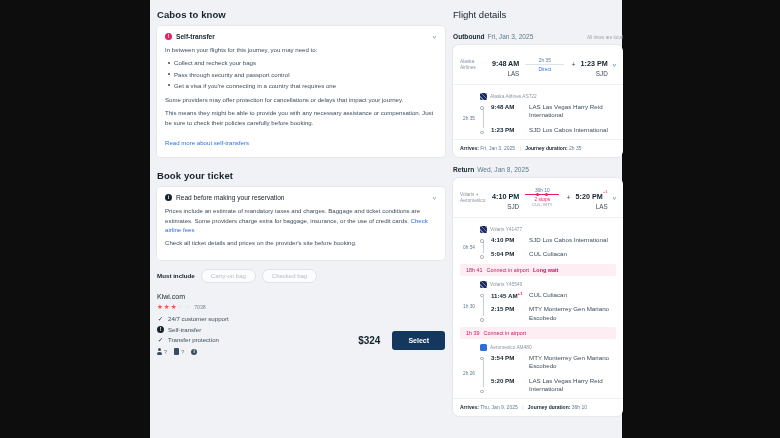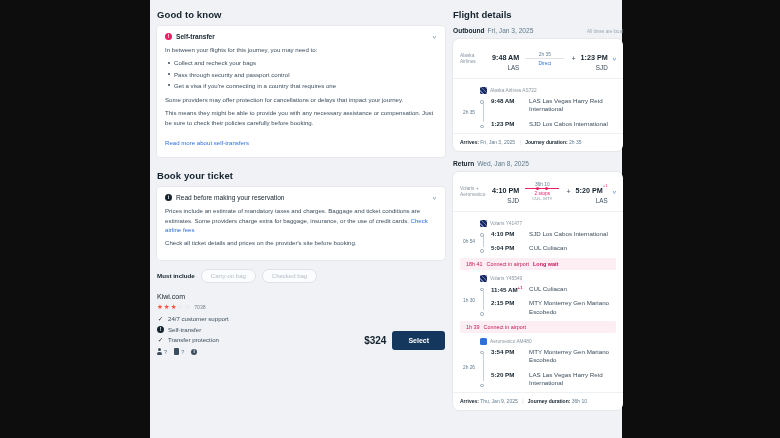--- a/index.html
+++ b/index.html
@@ -104,31 +104,31 @@
     content: ""; position: absolute; left: 0; top: 3.5px; width: 5px; height: 3.5px;
     border-radius: 2px 2px 1px 1px; background: #3b4d5c;
   }
   .qmark { font-size: 5.6px; color: #5f7a8e; }
   .infodot {
     width: 6px; height: 6px; border-radius: 50%; background: #3b4d5c;
     display: inline-flex; align-items: center; justify-content: center;
     color: #fff; font-size: 4.5px; font-weight: bold;
   }
   .price-block {
-    display: flex; align-items: center; gap: 6px;
+    display: flex; align-items: center; gap: 12px;
     justify-content: flex-end;
   }
   .price { font-size: 10px; font-weight: bold; color: #14232e; }
   .select-btn {
     background: #14375e; color: #fff; font-size: 7px; font-weight: bold;
     border: none; border-radius: 3px; padding: 6px 16px; cursor: pointer;
   }
 
   
-  .fd-title { font-size: 9.5px; font-weight: bold; color: #14232e; margin-bottom: 7px; }
+  .fd-title { font-size: 9.5px; font-weight: normal; color: #14232e; margin-bottom: 13px; }
   .leg-head {
     display: flex; align-items: baseline; gap: 3px; margin-bottom: 5px;
   }
   .leg-name { font-size: 6.6px; font-weight: bold; color: #14232e; }
   .leg-date { font-size: 6.6px; color: #5f7a8e; }
   .leg-head .spacer { flex: 1; }
   .tz-note { font-size: 4.6px; color: #9aa6b1; }
 
   .leg-card {
     background: #fff; border-radius: 6px;
@@ -213,21 +213,21 @@
   .arrives b { color: #14232e; }
   .arrives .sep { color: #c7d0d8; padding: 0 3px; }
 </style>
 </head>
 <body>
 
 <div class="page">
 
   <div class="col-left">
 
-    <h2 class="sec-title">Good to know</h2>
+    <h2 class="sec-title">Cabos to know</h2>
 
     <div class="card">
       <div class="notice-head">
         <span class="badge-dot pink">
             <span>!</span>
           </span>
         <span class="ttl">Self-transfer</span>
         <span class="chev">^</span>
       </div>
       <p class="body">In between your flights for this journey, you may need to:</p>

